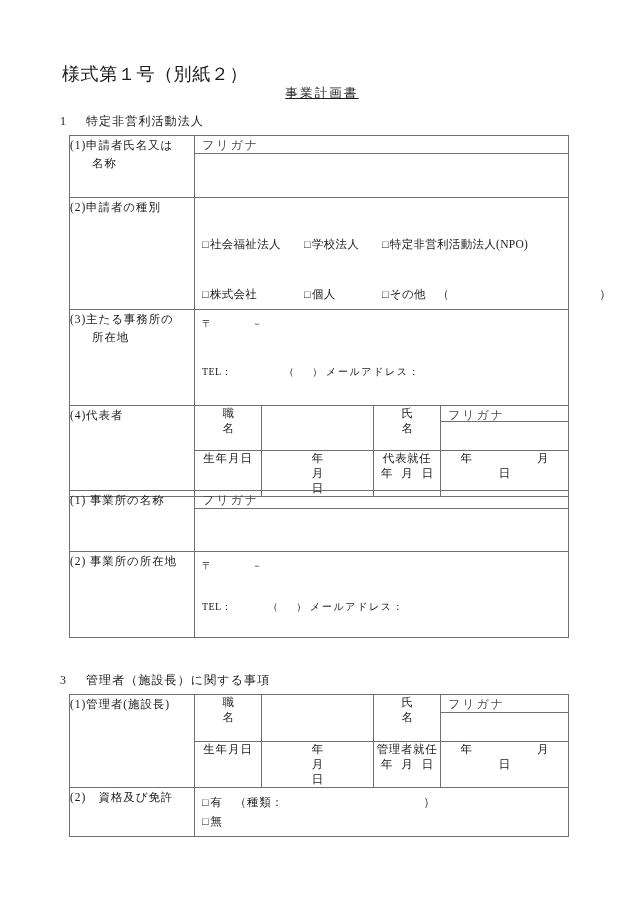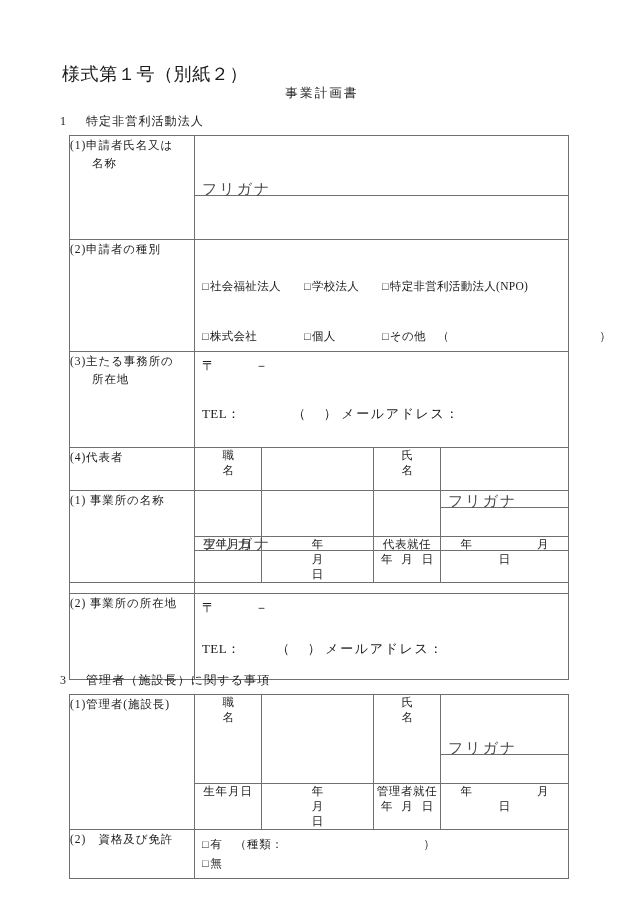--- a/index.html
+++ b/index.html
@@ -32,20 +32,21 @@
   }
   .doc-title {
     position: absolute;
     left: 0;
     right: 0;
     top: 85px;
     text-align: center;
     font-size: 12.5px;
     letter-spacing: 2.2px;
     padding-left: 14px;
+    text-decoration: underline;
   }
 
   
   .sec-head {
     position: absolute;
     font-size: 12px;
     letter-spacing: 1.1px;
     white-space: nowrap;
   }
   .sec-head .num {
@@ -84,26 +85,25 @@
     letter-spacing: 0.9px;
     line-height: 18px;
   }
   td.rowlabel .indent {
     display: block;
     padding-left: 22px;
   }
 
   
   .furi {
-    font-size: 15px;
+    font-size: 12px;
     letter-spacing: 2px;
     color: #4a4a4a;
     padding: 3px 0 0 7px;
     line-height: 12px;
-    margin-top: 44px;
   }
 
   
   .cbox-wrap {
     padding: 6px 0 5px 7px;
     line-height: 19px;
     letter-spacing: 0.3px;
     font-size: 11.5px;
     white-space: nowrap;
   }
@@ -112,21 +112,21 @@
     font-size: 11px;
     padding-right: 1px;
   }
   .opt-w1 { display: inline-block; min-width: 94px; }
   .opt-w2 { display: inline-block; min-width: 70px; margin-top: 31px; }
   .paren-long { display: inline-block; width: 150px; }
 
   
   .addr {
     padding: 5px 0 4px 7px;
-    font-size: 13px;
+    font-size: 10px;
     line-height: 17px;
     letter-spacing: 0.8px;
   }
   .addr .zip { letter-spacing: 0px; }
   .addr .zipgap { display: inline-block; width: 40px; }
   .addr .gap-tall { display: block; height: 31px; }
   .addr .tel { letter-spacing: 0.4px; }
   .addr .telgap { display: inline-block; width: 52px; }
   .addr .parengap { display: inline-block; width: 18px; }
   .addr .mail { letter-spacing: 1.6px; }

